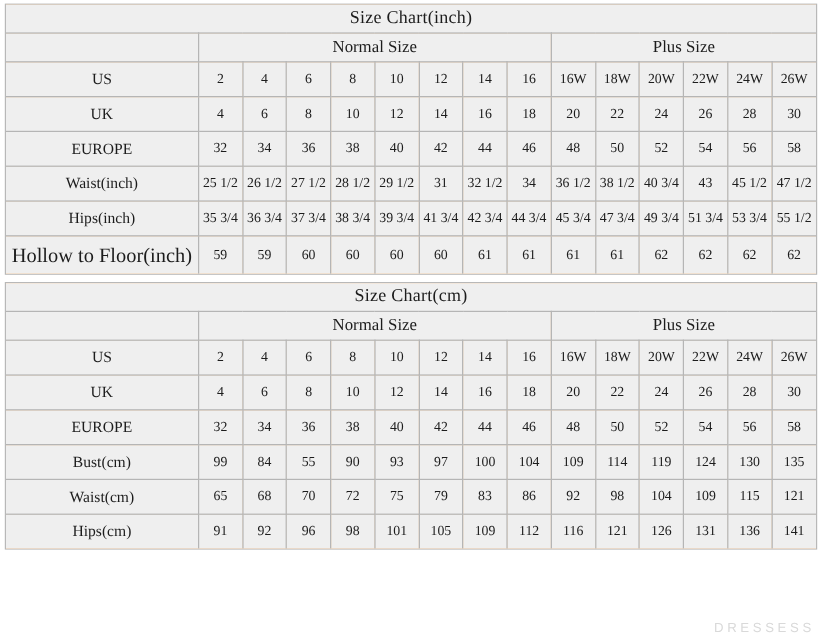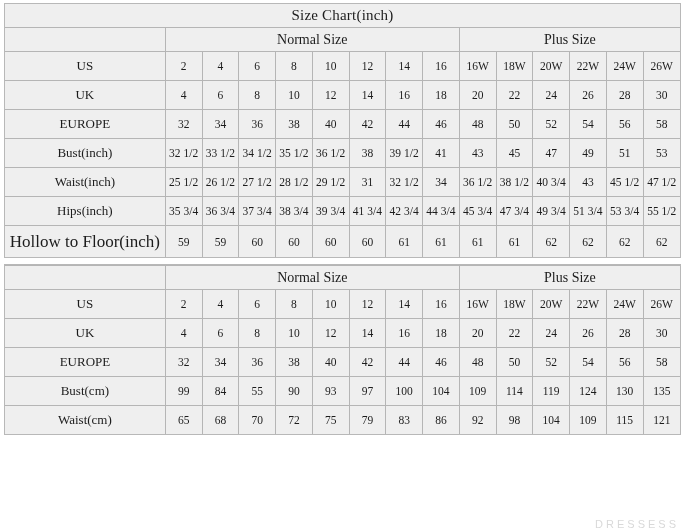--- a/index.html
+++ b/index.html
@@ -181,37 +181,20 @@
           <td class="data-cell">44</td>
           <td class="data-cell">46</td>
           <td class="data-cell">48</td>
           <td class="data-cell">50</td>
           <td class="data-cell">52</td>
           <td class="data-cell">54</td>
           <td class="data-cell">56</td>
           <td class="data-cell last">58</td>
         </tr>
 
-        <tr class="data-row">
-          <td class="row-label">Bust(inch)</td>
-          <td class="data-cell">32 1/2</td>
-          <td class="data-cell">33 1/2</td>
-          <td class="data-cell">34 1/2</td>
-          <td class="data-cell">35 1/2</td>
-          <td class="data-cell">36 1/2</td>
-          <td class="data-cell">38</td>
-          <td class="data-cell">39 1/2</td>
-          <td class="data-cell">41</td>
-          <td class="data-cell">43</td>
-          <td class="data-cell">45</td>
-          <td class="data-cell">47</td>
-          <td class="data-cell">49</td>
-          <td class="data-cell">51</td>
-          <td class="data-cell last">53</td>
-        </tr>
 
         <tr class="data-row">
           <td class="row-label">Waist(inch)</td>
           <td class="data-cell">25 1/2</td>
           <td class="data-cell">26 1/2</td>
           <td class="data-cell">27 1/2</td>
           <td class="data-cell">28 1/2</td>
           <td class="data-cell">29 1/2</td>
           <td class="data-cell">31</td>
           <td class="data-cell">32 1/2</td>
@@ -277,20 +260,23 @@
           <col class="datacol">
         <col class="datacol">
           <col class="datacol">
           <col class="datacol">
           <col class="datacol">
         <col class="datacol">
           <col class="datacol">
       </colgroup>
       <tbody>
         <tr>
+          <td class="title-cell" colspan="15">Size Chart(cm)</td>
+        </tr>
+        <tr>
           <td class="group-blank"></td>
           <td class="group-head" colspan="8">Normal Size</td>
           <td class="group-head" colspan="6" style="border-right:none">Plus Size</td>
         </tr>
 
         <tr class="data-row">
           <td class="row-label">US</td>
           <td class="data-cell">2</td>
           <td class="data-cell">4</td>
           <td class="data-cell">6</td>
@@ -372,19 +358,36 @@
           <td class="data-cell">83</td>
           <td class="data-cell">86</td>
           <td class="data-cell">92</td>
           <td class="data-cell">98</td>
           <td class="data-cell">104</td>
           <td class="data-cell">109</td>
           <td class="data-cell">115</td>
           <td class="data-cell last">121</td>
         </tr>
 
+        <tr class="data-row">
+          <td class="row-label">Hips(cm)</td>
+          <td class="data-cell">91</td>
+          <td class="data-cell">92</td>
+          <td class="data-cell">96</td>
+          <td class="data-cell">98</td>
+          <td class="data-cell">101</td>
+          <td class="data-cell">105</td>
+          <td class="data-cell">109</td>
+          <td class="data-cell">112</td>
+          <td class="data-cell">116</td>
+          <td class="data-cell">121</td>
+          <td class="data-cell">126</td>
+          <td class="data-cell">131</td>
+          <td class="data-cell">136</td>
+          <td class="data-cell last">141</td>
+        </tr>
 
       </tbody>
     </table>
   </div>
 
   <div class="watermark">DRESSESS</div>
 </div>
 
 </body></html>

